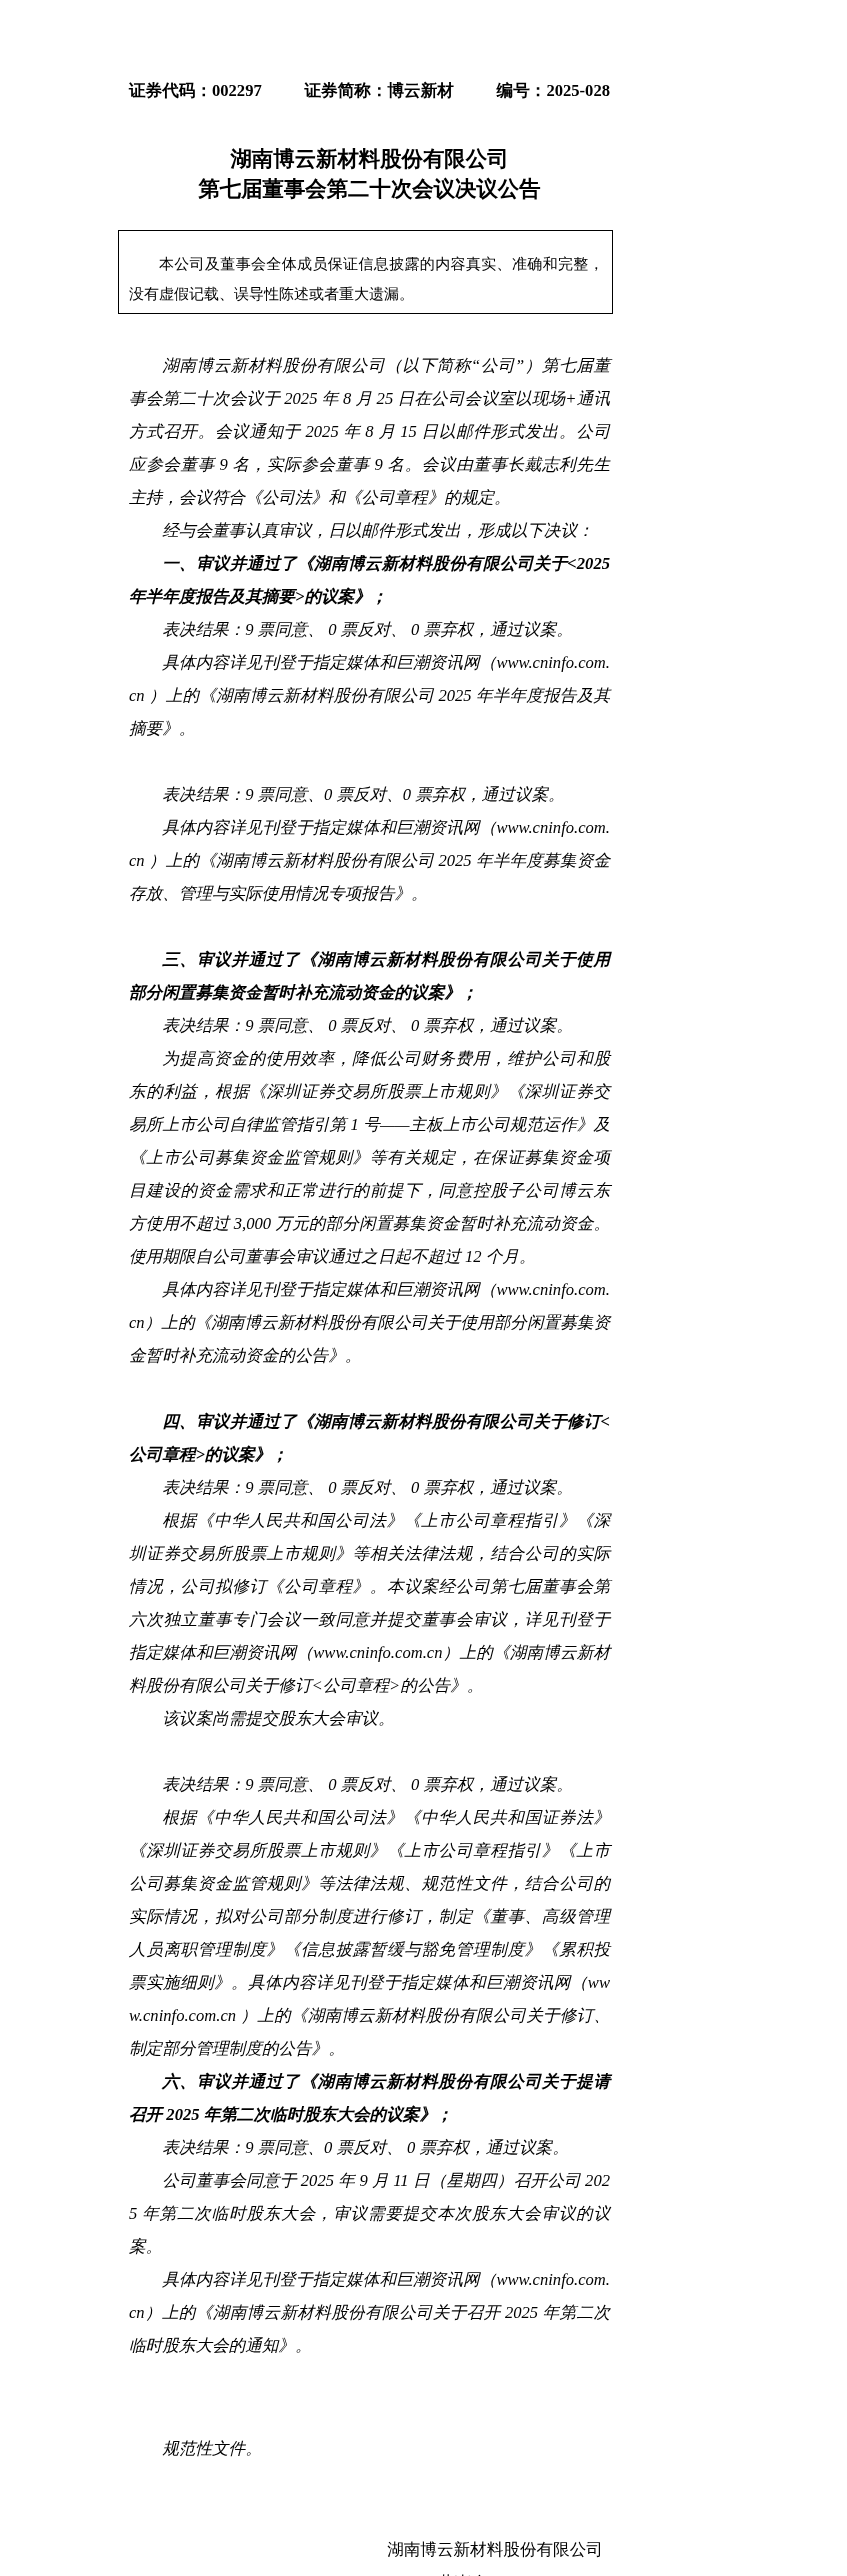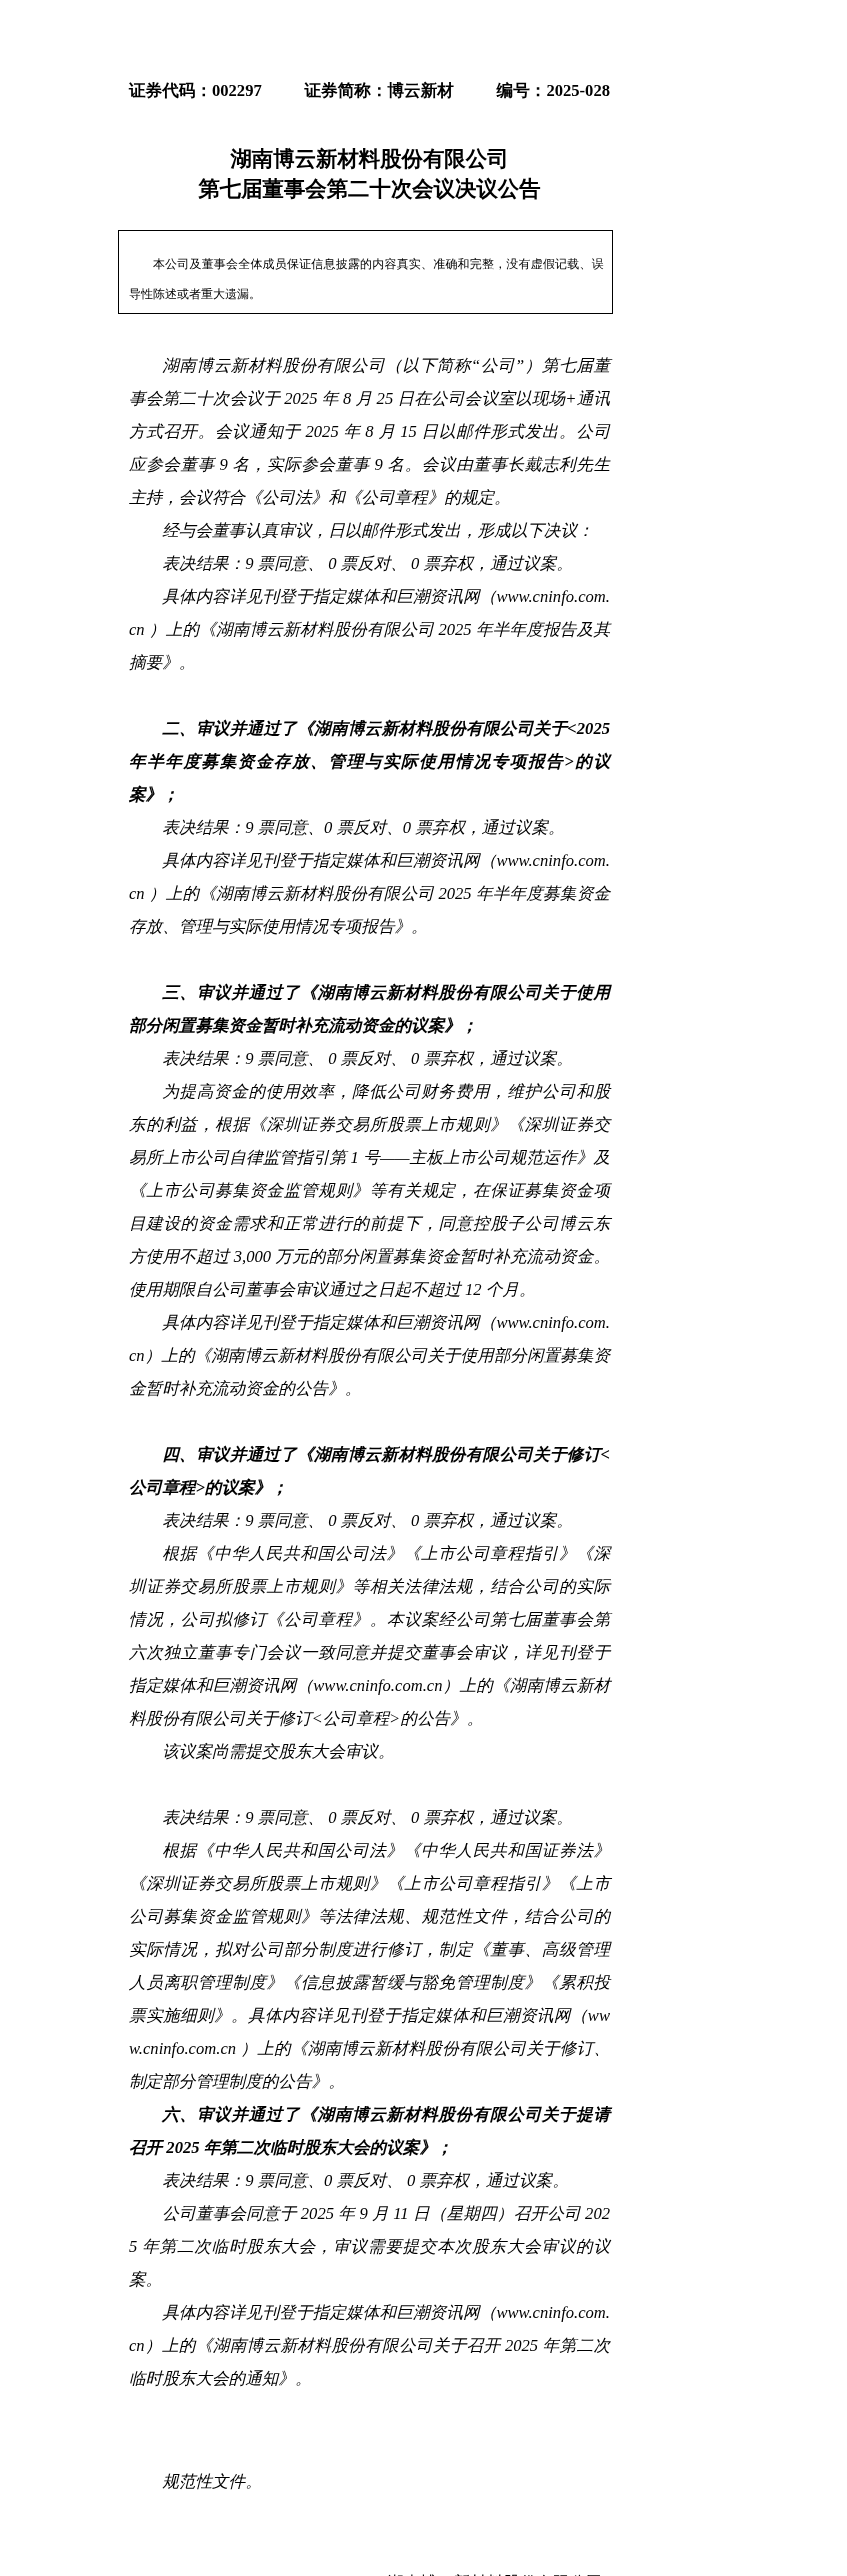--- a/index.html
+++ b/index.html
@@ -33,21 +33,21 @@
   .title1{margin-top:43px;}
   .decl-box{
     margin:26px -3.2px 0 -10.7px;
     height:84px;
     box-sizing:border-box;
     border:1.6px solid #000000;
     padding:18px 8.5px 0 9.6px;
   }
   .decl{
     margin:0;
-    font-size:12px;
+    font-size:15px;
     line-height:30px;
     text-align:justify;
     text-indent:2em;
   }
   p.body,p.heading{
     margin:0;
     font-size:16.6px;
     line-height:33px;
     text-align:justify;
     text-indent:2em;
@@ -83,26 +83,26 @@
   <h1 class="title1">湖南博云新材料股份有限公司</h1>
   <h2 class="title2">第七届董事会第二十次会议决议公告</h2>
 
   <div class="decl-box">
     <p class="decl">本公司及董事会全体成员保证信息披露的内容真实、准确和完整，没有虚假记载、误导性陈述或者重大遗漏。</p>
   </div>
 
   <p class="body first">湖南博云新材料股份有限公司（以下简称“公司”）第七届董事会第二十次会议于 2025 年 8 月 25 日在公司会议室以现场+通讯方式召开。会议通知于 2025 年 8 月 15 日以邮件形式发出。公司应参会董事 9 名，实际参会董事 9 名。会议由董事长戴志利先生主持，会议符合《公司法》和《公司章程》的规定。</p>
   <p class="body">经与会董事认真审议，日以邮件形式发出，形成以下决议：</p>
 
+  <p class="heading">一、审议并通过了《湖南博云新材料股份有限公司关于&lt;2025 年半年度报告及其摘要&gt;的议案》；</p>
   <p class="body">表决结果：9 票同意、 0 票反对、 0 票弃权，通过议案。</p>
   <p class="body">具体内容详见刊登于指定媒体和巨潮资讯网（www.cninfo.com.cn ）上的《湖南博云新材料股份有限公司 2025 年半年度报告及其摘要》。</p>
 
   <div class="blank"></div>
 
-  <p class="heading">二、审议并通过了《湖南博云新材料股份有限公司关于&lt;2025 年半年度募集资金存放、管理与实际使用情况专项报告&gt;的议案》；</p>
   <p class="body">表决结果：9 票同意、0 票反对、0 票弃权，通过议案。</p>
   <p class="body">具体内容详见刊登于指定媒体和巨潮资讯网（www.cninfo.com.cn ）上的《湖南博云新材料股份有限公司 2025 年半年度募集资金存放、管理与实际使用情况专项报告》。</p>
 
   <div class="blank"></div>
 
   <p class="heading">三、审议并通过了《湖南博云新材料股份有限公司关于使用部分闲置募集资金暂时补充流动资金的议案》；</p>
   <p class="body">表决结果：9 票同意、 0 票反对、 0 票弃权，通过议案。</p>
   <p class="body">为提高资金的使用效率，降低公司财务费用，维护公司和股东的利益，根据《深圳证券交易所股票上市规则》《深圳证券交易所上市公司自律监管指引第 1 号——主板上市公司规范运作》及《上市公司募集资金监管规则》等有关规定，在保证募集资金项目建设的资金需求和正常进行的前提下，同意控股子公司博云东方使用不超过 3,000 万元的部分闲置募集资金暂时补充流动资金。使用期限自公司董事会审议通过之日起不超过 12 个月。</p>
   <p class="body">具体内容详见刊登于指定媒体和巨潮资讯网（www.cninfo.com.cn）上的《湖南博云新材料股份有限公司关于使用部分闲置募集资金暂时补充流动资金的公告》。</p>
 

